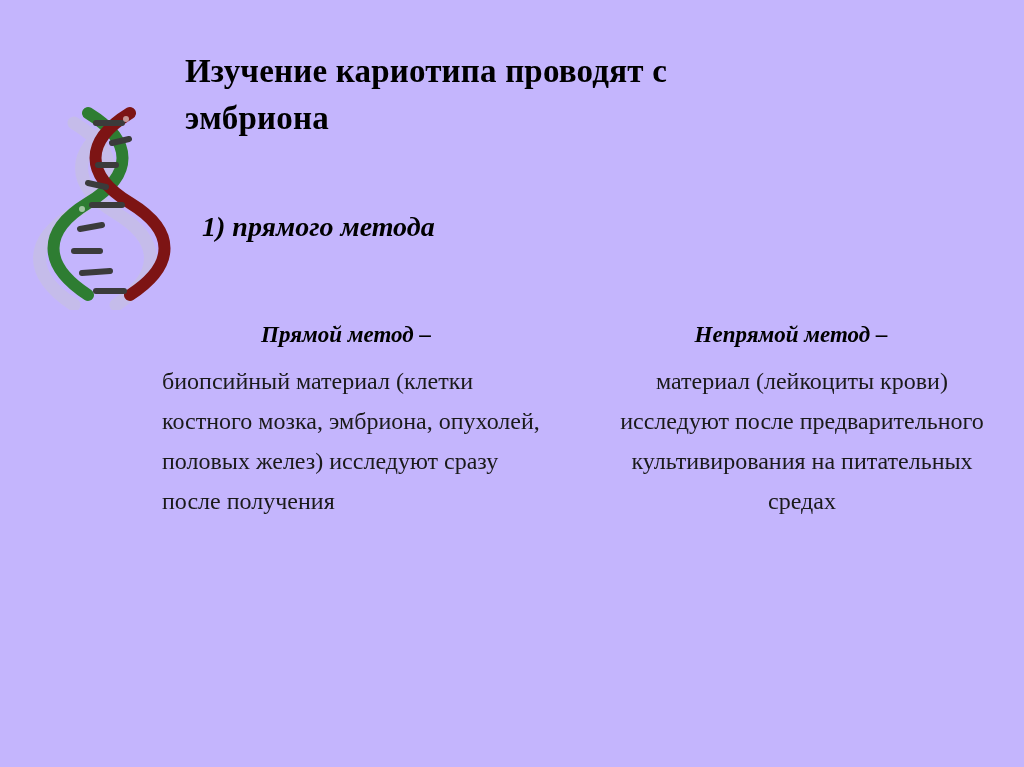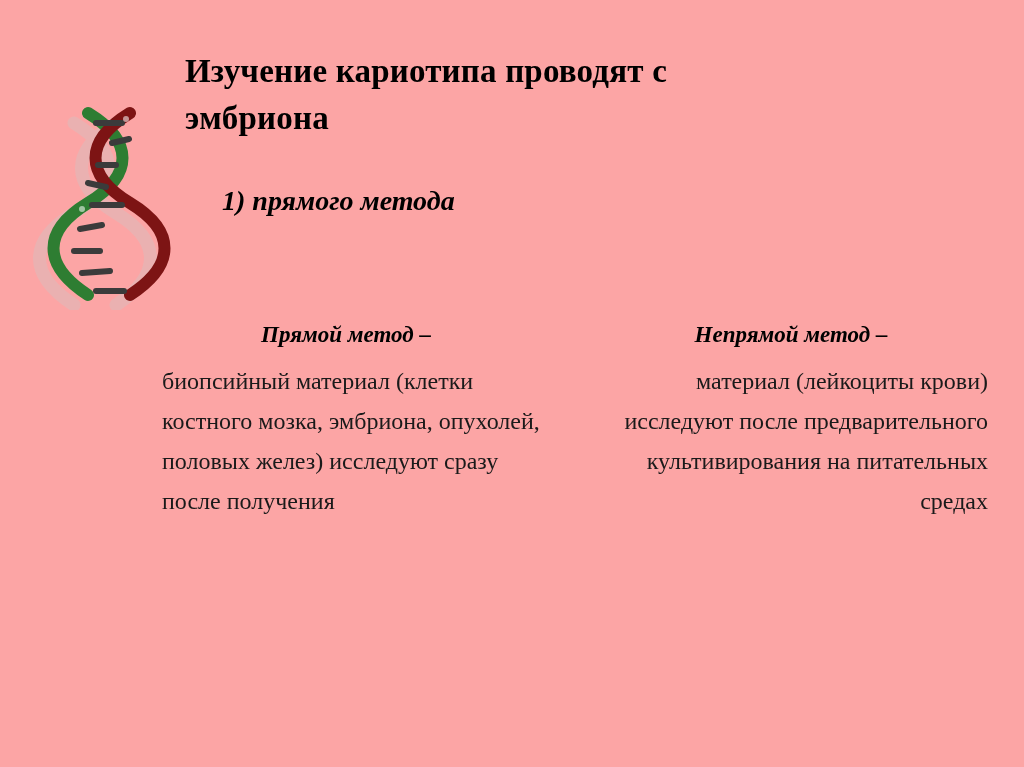--- a/index.html
+++ b/index.html
@@ -10,21 +10,21 @@
     width: 1024px;
     height: 767px;
     background: #ffffff;
     font-family: "Liberation Serif", serif;
     overflow: hidden;
   }
   .slide {
     position: relative;
     width: 1024px;
     height: 767px;
-    background: #fca5a5;
+    background: #c4b5fd;
   }
 
   
   .dna-figure {
     position: absolute;
     left: 30px;
     top: 105px;
     width: 150px;
     height: 205px;
   }
@@ -45,23 +45,22 @@
     font-size: 33px;
     line-height: 47px;
     color: #000000;
     letter-spacing: 0.2px;
   }
 
   
   .methods-list {
     position: absolute;
     left: 185px;
-    top: 180px;
+    top: 206px;
     width: 780px;
-    margin-left: 20px;
   }
   .methods-list .item {
     font-family: "Liberation Serif", serif;
     font-weight: bold;
     font-style: italic;
     font-size: 28px;
     line-height: 41px;
     color: #000000;
   }
   .methods-list .item.first {
@@ -95,21 +94,21 @@
     font-size: 24px;
     line-height: 40px;
     color: #1a1a1a;
     margin-top: 9px;
   }
   .col-left .col-body {
     text-align: left;
     padding-left: 6px;
   }
   .col-right .col-body {
-    text-align: right;
+    text-align: center;
     padding-left: 18px;
   }
   .col-left .col-head {
     padding-right: 10px;
   }
   .col-right .col-head {
     padding-right: 4px;
   }
 </style>
 </head>

